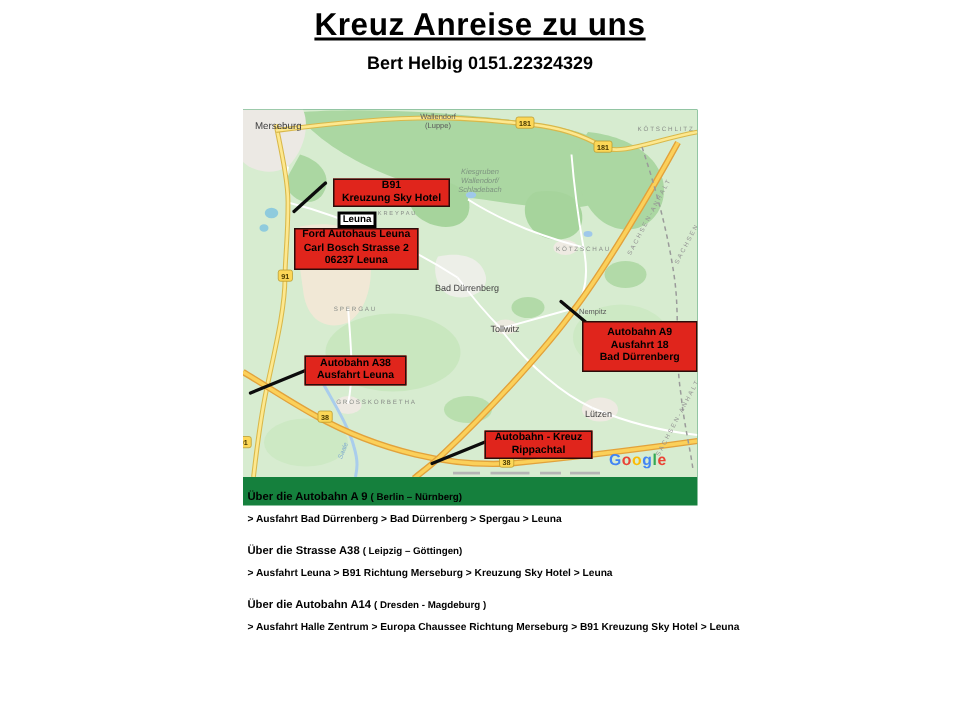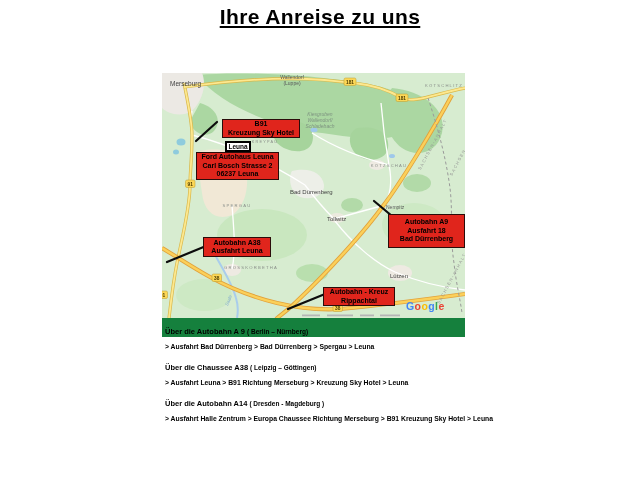--- a/index.html
+++ b/index.html
@@ -37,21 +37,22 @@
   .t-border{font-size:4.2px;fill:#949494;letter-spacing:1.4px;}
   .t-nature{font-size:5px;fill:#7e9480;font-style:italic;}
   .t-water{font-size:4.5px;fill:#85aed0;font-style:italic;}
   .t-badge{font-size:4.8px;font-weight:bold;fill:#4a3b00;text-anchor:middle;}
   .t-google{font-size:10.5px;font-weight:bold;letter-spacing:.4px;}
 </style>
 </head>
 <body>
 
 <div class="header">
-  <div class="title">Ihre Anreise zu uns</div>
+  <div class="title">Kreuz Anreise zu uns</div>
+  <div class="contact">Bert Helbig 0151.22324329</div>
 </div>
 
 <div class="map">
   <svg width="303" height="245" viewBox="0 0 303 245" xmlns="http://www.w3.org/2000/svg">
 
     <rect x="0" y="0" width="303" height="245" fill="#d7ecd0"></rect>
 
     <ellipse cx="100" cy="162" rx="45" ry="26" fill="#c9e7bf"></ellipse>
     <ellipse cx="252" cy="152" rx="32" ry="22" fill="#cde9c4"></ellipse>
     <ellipse cx="42" cy="222" rx="28" ry="16" fill="#cde9c4"></ellipse>
@@ -194,21 +195,21 @@
   </div>
   <div class="marker" style="left:63px;top:68px;width:26px;height:11px;">Leuna</div>
 </div>
 
 <div class="directions">
   <div class="dir-section">
     <span class="dir-heading">Über die Autobahn A 9</span><span class="dir-note">( Berlin – Nürnberg)</span>
     <div class="dir-line">&gt; Ausfahrt Bad Dürrenberg &gt; Bad Dürrenberg &gt; Spergau &gt; Leuna</div>
   </div>
   <div class="dir-section">
-    <span class="dir-heading">Über die Chaussee A38</span><span class="dir-note">( Leipzig – Göttingen)</span>
+    <span class="dir-heading">Über die Strasse A38</span><span class="dir-note">( Leipzig – Göttingen)</span>
     <div class="dir-line">&gt; Ausfahrt Leuna &gt; B91 Richtung Merseburg &gt; Kreuzung Sky Hotel &gt; Leuna</div>
   </div>
   <div class="dir-section">
     <span class="dir-heading">Über die Autobahn A14</span><span class="dir-note">( Dresden - Magdeburg )</span>
     <div class="dir-line">&gt; Ausfahrt Halle Zentrum &gt; Europa Chaussee Richtung Merseburg &gt; B91 Kreuzung Sky Hotel &gt; Leuna</div>
   </div>
   <div class="dir-section">
     
     
     

